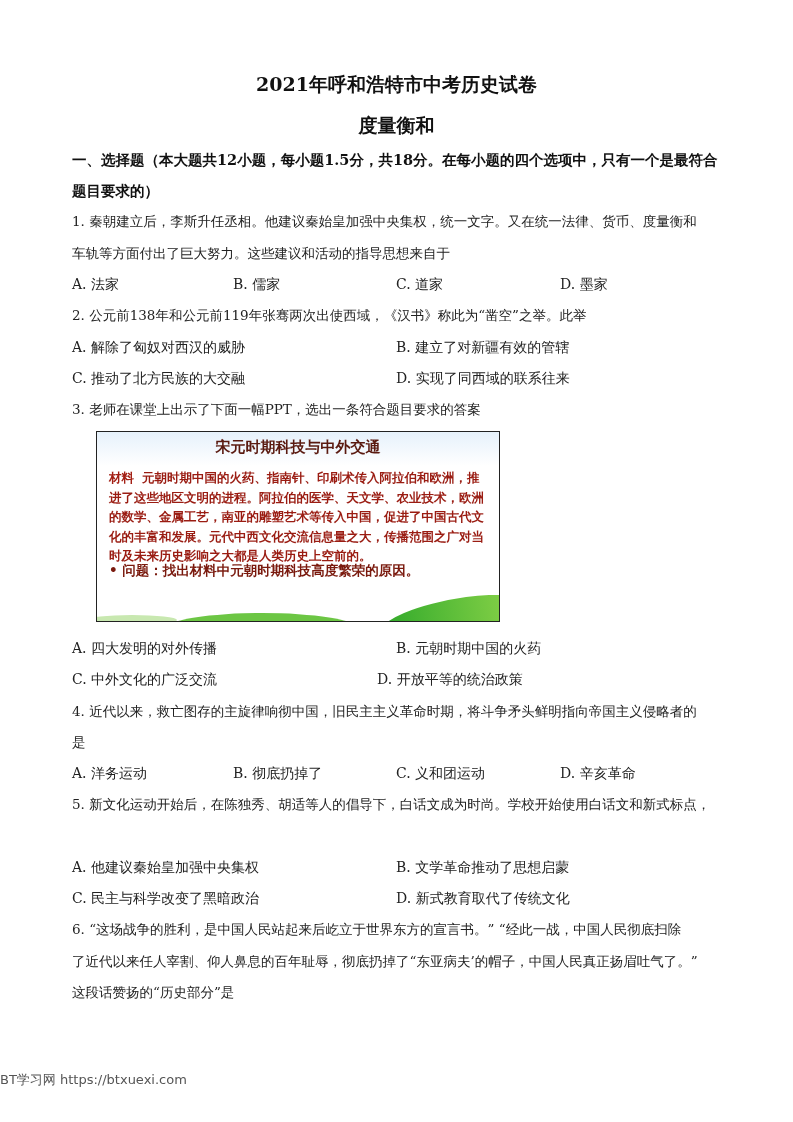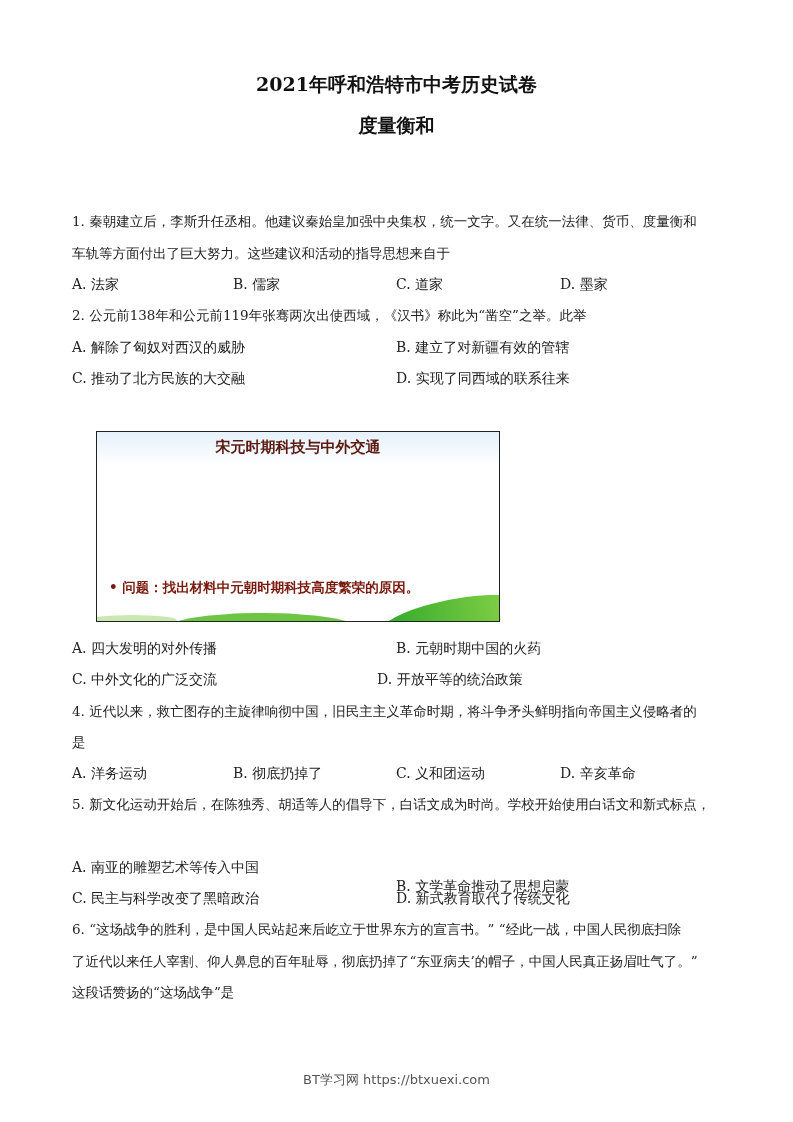--- a/index.html
+++ b/index.html
@@ -11,69 +11,72 @@
     .t2 { top: 113px; font-size: 19px; }
     .sec { position: absolute; left: 72px; width: 660px; font-size: 14.5px; font-weight: bold; color: #111; line-height: 31px; top: 144px; }
     .line { position: absolute; left: 72px; font-size: 13.5px; white-space: nowrap; color: #222; }
     .opt { position: absolute; font-size: 14px; white-space: nowrap; color: #222; }
     .ppt { position: absolute; left: 72px; top: 431px; width: 404px; height: 191px; border: 1.5px solid #222;
       background: linear-gradient(180deg, #e6f1fb 0%, #ffffff 18%, #ffffff 100%); overflow: hidden; box-sizing: border-box; margin-left: 24px; }
     .ppt-title { position: absolute; top: 6px; left: 0; width: 100%; text-align: center; font-family: "DejaVu Sans", sans-serif;
       font-weight: bold; font-size: 15px; color: #5a1a10; }
     .ppt-body { position: absolute; top: 36px; left: 12px; width: 382px; font-size: 12.5px; line-height: 19.5px; color: #9a1c12; font-weight: bold; }
     .ppt-body .lbl { font-family: "DejaVu Sans", sans-serif; color: #a31f14; margin-right: 8px; }
-    .ppt-q { position: absolute; top: 147px; left: 12px; font-family: "DejaVu Sans", sans-serif; font-weight: bold; font-size: 13.5px; color: #7a1a0e; }
+    .ppt-q { position: absolute; top: 130px; left: 12px; font-family: "DejaVu Sans", sans-serif; font-weight: bold; font-size: 13.5px; color: #7a1a0e; }
     .ppt-hill1 { position: absolute; bottom: -22px; left: 70px; width: 190px; height: 30px; border-radius: 50%; background: #6cc644; }
     .ppt-hill2 { position: absolute; bottom: -18px; right: -30px; width: 150px; height: 40px; border-radius: 60% 40% 0 0; background: linear-gradient(90deg,#2ea82a,#8fd54a); transform: rotate(-8deg); }
     .ppt-hill3 { position: absolute; bottom: -4px; left: -10px; width: 90px; height: 10px; border-radius: 50%; background: #c8e8b0; }
-    .footer { position: absolute; top: 1071px; left: 0; width: 793px; text-align: center; font-family: "DejaVu Sans", sans-serif; font-size: 13px; color: #555; }
+    .footer { position: absolute; top: 1071px; left: 0; width: 793px; text-align: left; font-family: "DejaVu Sans", sans-serif; font-size: 13px; color: #555; }
   </style>
 </head>
 <body>
 
 <div class="page">
   <div class="title t1">2021年呼和浩特市中考历史试卷</div>
   <div class="title t2">度量衡和</div>
+  <div class="sec">一、选择题（本大题共12小题，每小题1.5分，共18分。在每小题的四个选项中，只有一个是最符合题目要求的）</div>
 
   <div class="line" style="top:213px">1. 秦朝建立后，李斯升任丞相。他建议秦始皇加强中央集权，统一文字。又在统一法律、货币、度量衡和</div>
   <div class="line" style="top:245px">车轨等方面付出了巨大努力。这些建议和活动的指导思想来自于</div>
   <div class="opt" style="left:72px;top:276px">A. 法家</div>
   <div class="opt" style="left:233px;top:276px">B. 儒家</div>
   <div class="opt" style="left:396px;top:276px">C. 道家</div>
   <div class="opt" style="left:560px;top:276px">D. 墨家</div>
 
   <div class="line" style="top:307px">2. 公元前138年和公元前119年张骞两次出使西域，《汉书》称此为“凿空”之举。此举</div>
   <div class="opt" style="left:72px;top:339px">A.  解除了匈奴对西汉的威胁</div>
   <div class="opt" style="left:396px;top:339px">B.  建立了对新疆有效的管辖</div>
   <div class="opt" style="left:72px;top:370px">C.  推动了北方民族的大交融</div>
   <div class="opt" style="left:396px;top:370px">D.  实现了同西域的联系往来</div>
 
+  <div class="line" style="top:401px">3. 老师在课堂上出示了下面一幅PPT，选出一条符合题目要求的答案</div>
   <div class="ppt">
     <div class="ppt-title">宋元时期科技与中外交通</div>
+    <div class="ppt-body"><span class="lbl">材料</span><span>元朝时期中国的火药、指南针、印刷术传入阿拉伯和欧洲，推进了这些地区文明的进程。阿拉伯的医学、天文学、农业技术，欧洲的数学、金属工艺，南亚的雕塑艺术等传入中国，促进了中国古代文化的丰富和发展。元代中西文化交流信息量之大，传播范围之广对当时及未来历史影响之大都是人类历史上空前的。</span></div>
     <div class="ppt-q">• 问题：找出材料中元朝时期科技高度繁荣的原因。</div>
     <div class="ppt-hill3"></div>
     <div class="ppt-hill1"></div>
     <div class="ppt-hill2"></div>
   </div>
   <div class="opt" style="left:72px;top:640px">A.  四大发明的对外传播</div>
   <div class="opt" style="left:396px;top:640px">B.  元朝时期中国的火药</div>
   <div class="opt" style="left:72px;top:671px">C.  中外文化的广泛交流</div>
   <div class="opt" style="left:377px;top:671px">D.  开放平等的统治政策</div>
 
   <div class="line" style="top:703px">4. 近代以来，救亡图存的主旋律响彻中国，旧民主主义革命时期，将斗争矛头鲜明指向帝国主义侵略者的</div>
   <div class="line" style="top:734px">是</div>
   <div class="opt" style="left:72px;top:765px">A.  洋务运动</div>
   <div class="opt" style="left:233px;top:765px">B.  彻底扔掉了</div>
   <div class="opt" style="left:396px;top:765px">C.  义和团运动</div>
   <div class="opt" style="left:560px;top:765px">D.  辛亥革命</div>
 
   <div class="line" style="top:796px">5. 新文化运动开始后，在陈独秀、胡适等人的倡导下，白话文成为时尚。学校开始使用白话文和新式标点，</div>
-  <div class="opt" style="left:72px;top:859px">A.  南亚的雕塑艺术等传入中国</div>
-  <div class="opt" style="left:396px;top:878px">B.  文学革命推动了思想启蒙</div>
+  <div class="opt" style="left:72px;top:859px">A.  他建议秦始皇加强中央集权</div>
+  <div class="opt" style="left:396px;top:859px">B.  文学革命推动了思想启蒙</div>
   <div class="opt" style="left:72px;top:890px">C.  民主与科学改变了黑暗政治</div>
   <div class="opt" style="left:396px;top:890px">D.  新式教育取代了传统文化</div>
 
   <div class="line" style="top:921px">6. “这场战争的胜利，是中国人民站起来后屹立于世界东方的宣言书。” “经此一战，中国人民彻底扫除</div>
   <div class="line" style="top:953px">了近代以来任人宰割、仰人鼻息的百年耻辱，彻底扔掉了“东亚病夫’的帽子，中国人民真正扬眉吐气了。”</div>
-  <div class="line" style="top:984px">这段话赞扬的“这场战争”是</div>
+  <div class="line" style="top:984px">这段话赞扬的“历史部分”是</div>
 
   <div class="footer">BT学习网 https://btxuexi.com</div>
 </div>
 
 </body></html>

